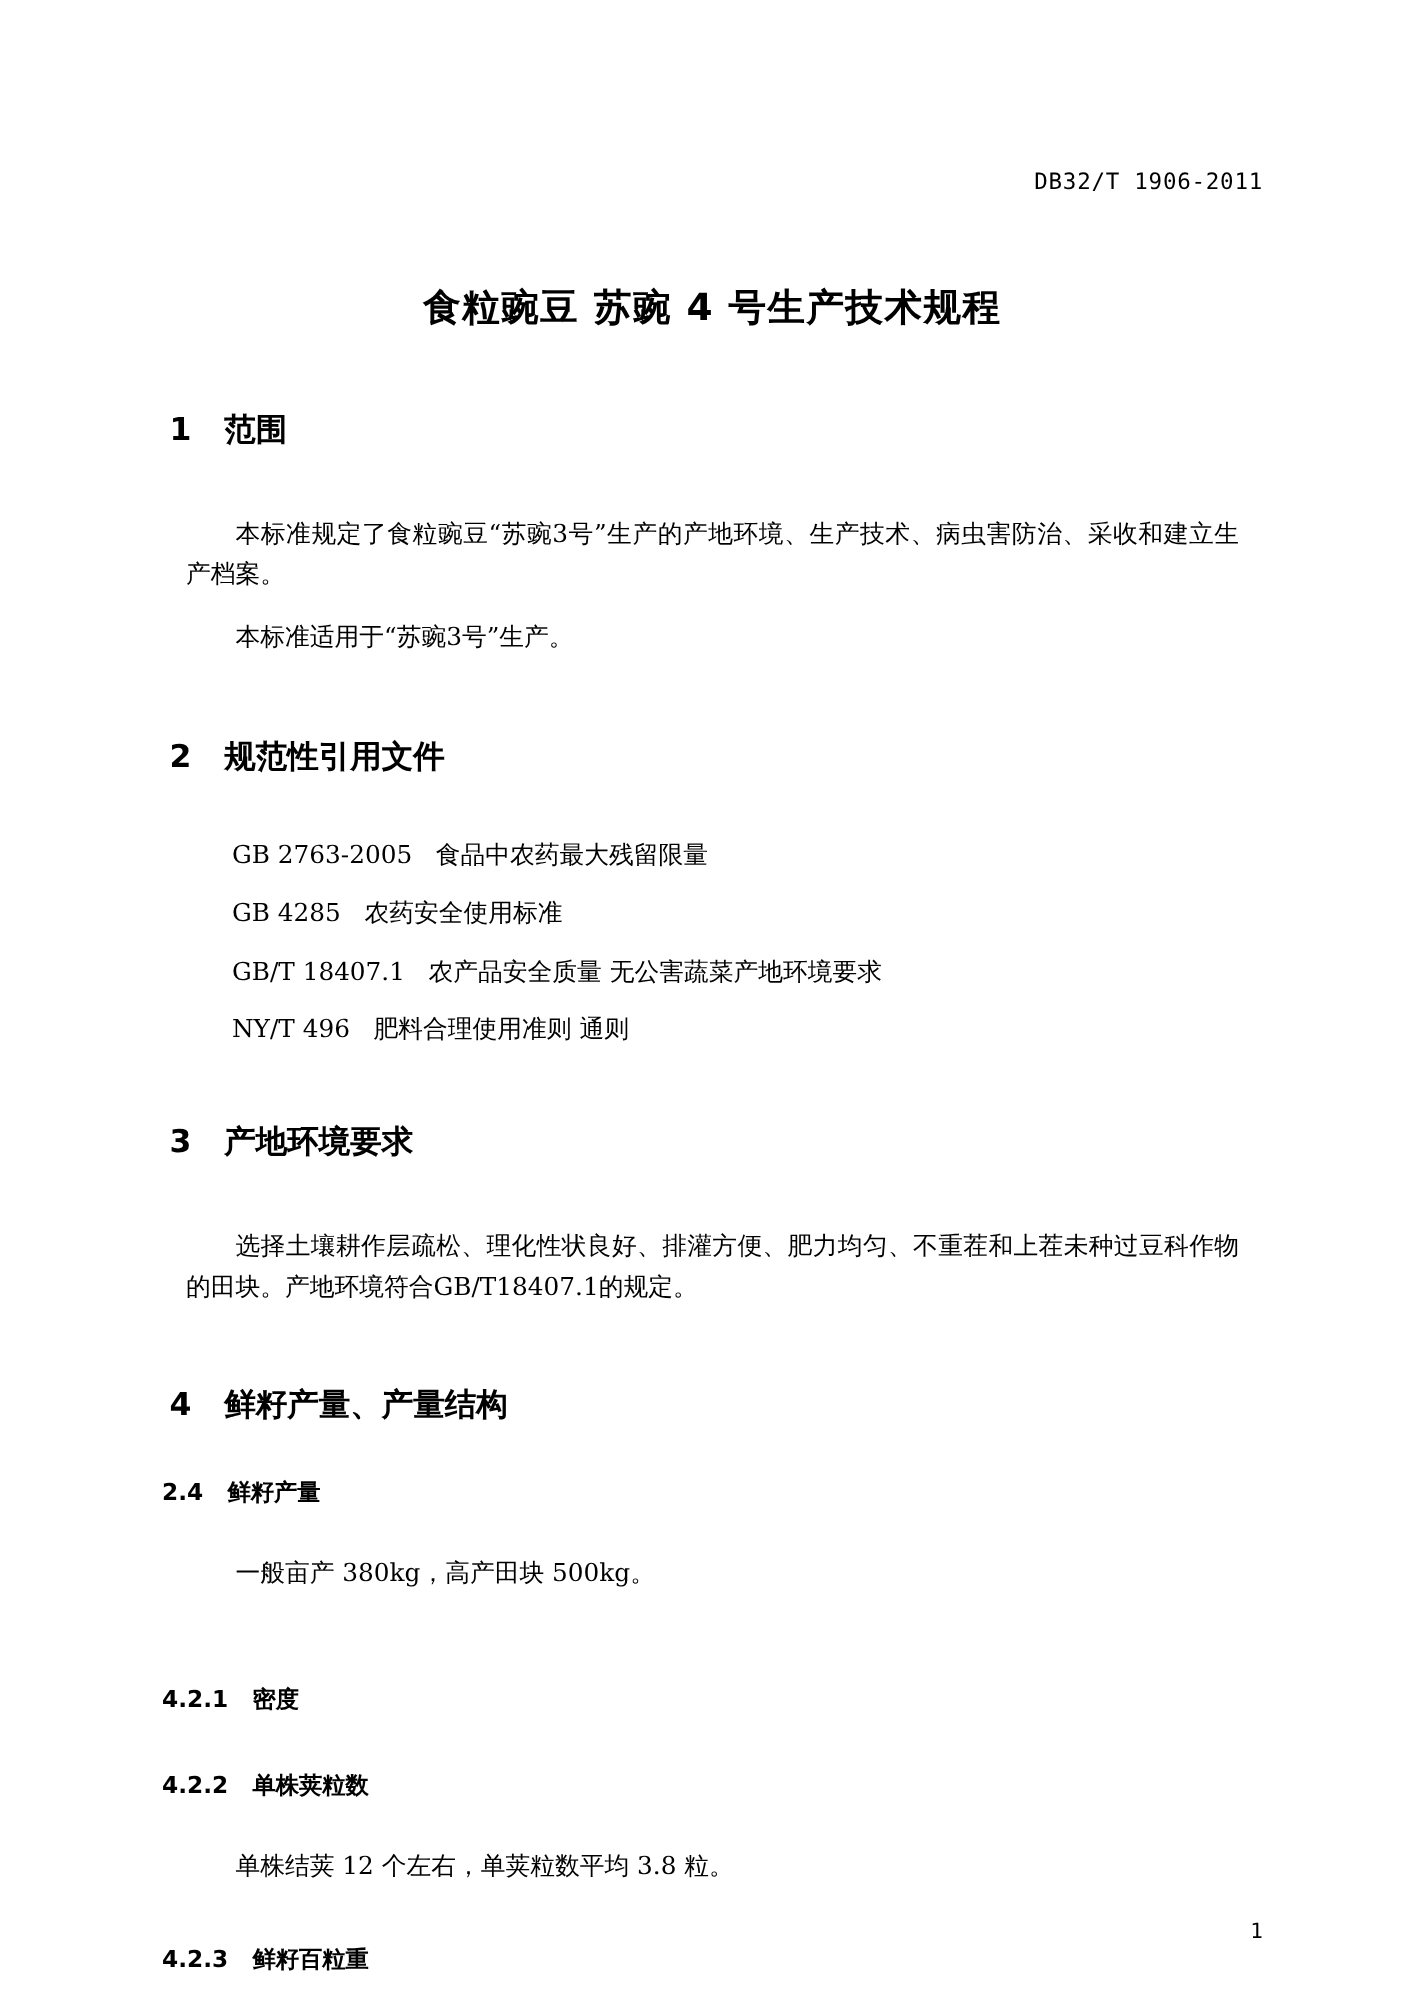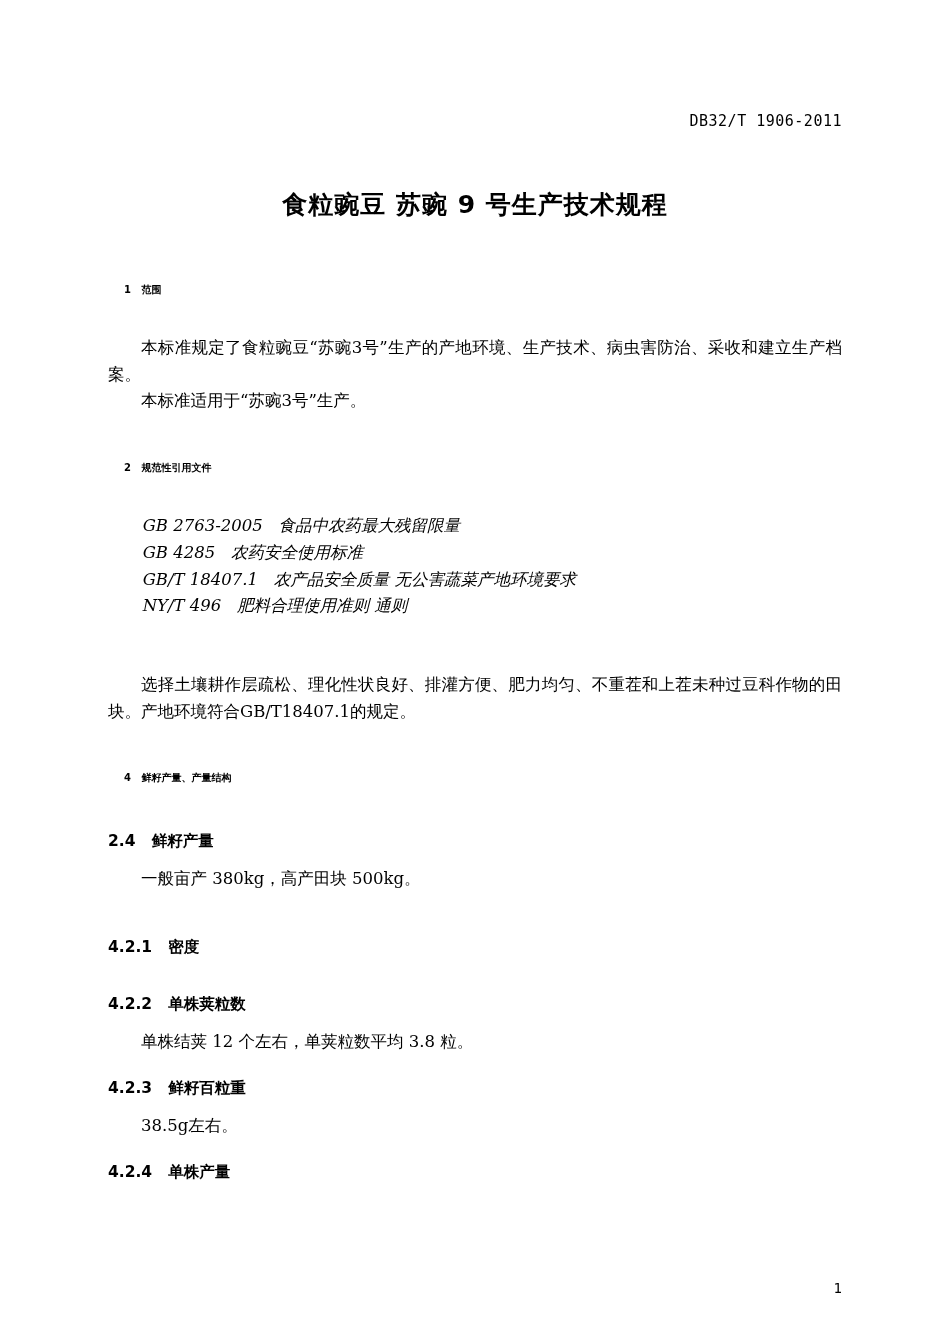--- a/index.html
+++ b/index.html
@@ -35,91 +35,91 @@
     margin: 0;
     padding-top: 188px;
     text-align: center;
     font-family: "DejaVu Sans", "Liberation Sans", sans-serif;
     font-size: 25px;
     font-weight: bold;
     letter-spacing: 1px;
   }
   .sec-h1 {
     font-family: "DejaVu Sans", "Liberation Sans", sans-serif;
-    font-size: 10px;
+    font-size: 21px;
     font-weight: bold;
-    margin: 16px;
+    margin: 5px;
     padding: 0;
     white-space: pre;
   }
   .sec-h2 {
     font-family: "DejaVu Sans", "Liberation Sans", sans-serif;
     font-size: 15.5px;
     font-weight: bold;
     margin: 0;
     padding: 0;
     white-space: pre;
   }
   .para {
     font-size: 16.5px;
     line-height: 1.62;
-    margin: 0;
+    margin: 16px;
     text-align: justify;
     text-justify: inter-ideograph;
   }
   .indent {
     text-indent: 2em;
   }
   .ref-line {
     font-size: 16.5px;
     line-height: 1.62;
-    margin: 0;
+    margin: 12px;
     padding-left: 2.1em;
     white-space: pre-wrap;
-    font-style: italic;
   }
   .gap-xl { height: 46px; }
   .gap-l  { height: 30px; }
   .gap-m  { height: 22px; }
   .gap-s  { height: 14px; }
   .page-num {
     position: absolute;
     bottom: 48px;
     right: 108px;
     font-family: "DejaVu Sans Mono", "Liberation Mono", monospace;
     font-size: 14px;
   }
 </style>
 </head>
 <body>
 
 <div class="page">
 
   <div class="header-code">DB32/T 1906-2011</div>
 
-  <h1 class="doc-title">食粒豌豆  苏豌 9 号生产技术规程</h1>
+  <h1 class="doc-title">食粒豌豆  苏豌 4 号生产技术规程</h1>
 
   <div class="gap-xl"></div>
 
   <div class="sec-h1">1   范围</div>
   <div class="gap-m"></div>
   <p class="para indent">本标准规定了食粒豌豆“苏豌3号”生产的产地环境、生产技术、病虫害防治、采收和建立生产档案。</p>
   <p class="para indent">本标准适用于“苏豌3号”生产。</p>
 
   <div class="gap-l"></div>
 
   <div class="sec-h1">2   规范性引用文件</div>
   <div class="gap-m"></div>
   <div class="ref-line">GB 2763-2005   食品中农药最大残留限量</div>
   <div class="ref-line">GB 4285   农药安全使用标准</div>
   <div class="ref-line">GB/T 18407.1   农产品安全质量 无公害蔬菜产地环境要求</div>
   <div class="ref-line">NY/T 496   肥料合理使用准则 通则</div>
 
   <div class="gap-l"></div>
 
+  <div class="sec-h1">3   产地环境要求</div>
   <div class="gap-m"></div>
   <p class="para indent">选择土壤耕作层疏松、理化性状良好、排灌方便、肥力均匀、不重茬和上茬未种过豆科作物的田块。产地环境符合GB/T18407.1的规定。</p>
 
   <div class="gap-l"></div>
 
   <div class="sec-h1">4   鲜籽产量、产量结构</div>
 
   <div class="gap-l"></div>
 
   <div class="sec-h2">2.4   鲜籽产量</div>

